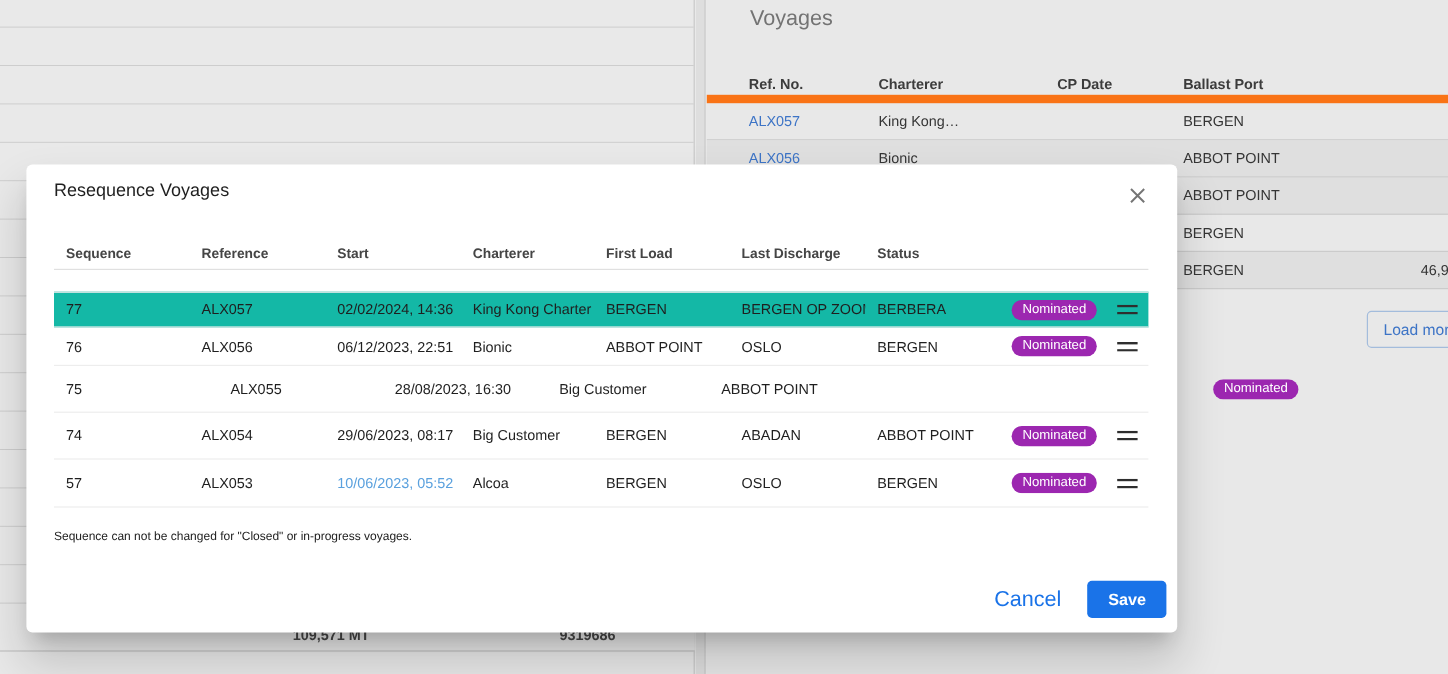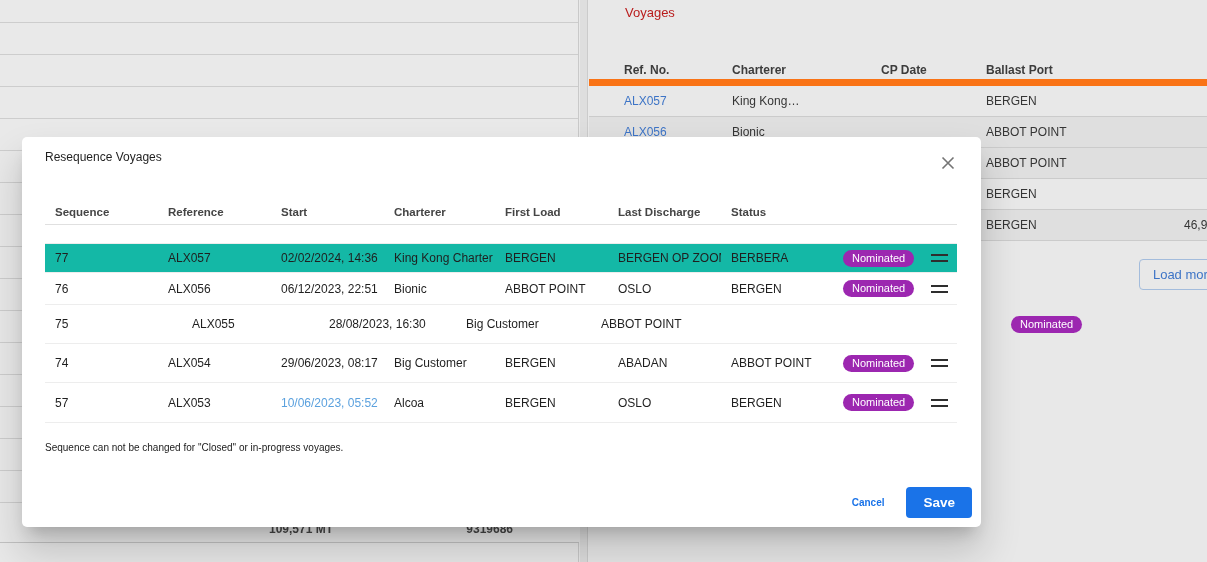--- a/index.html
+++ b/index.html
@@ -16,29 +16,29 @@
     border-right: 1px solid #c9c9c9;
     background-image: linear-gradient(to bottom, #e9e9e9 0px, #e9e9e9 31px, #cdcdcd 31px, #cdcdcd 32px);
     background-size: 100% 32px; background-position: 0 -9px;
   }
   .totals-row {
     position: absolute; left:0; top:516px; width:579px; height:27px;
     background:#e9e9e9; border-bottom:1px solid #c2c2c2;
     font-size:12px; font-weight:bold; color:#474747;
   }
   .totals-row span { position:absolute; line-height:27px; text-align:right; white-space:nowrap; }
-  .t-qty { left:246px; width:87px; }
+  .t-qty { left:221px; width:87px; }
   .t-imo { left:430px; width:83px; }
 
   .gutter { position:absolute; left:580px; top:0; width:8px; height:562px;
             background:#dedede; border-right:1px solid #cbcbcb; }
 
   
   .vpanel { position:absolute; left:589px; top:0; width:618px; height:562px; background:#e8e8e8; }
-  .vp-title { position:absolute; left:36px; top:5px; font-size:13px; color:#b91c1c; }
+  .vp-title { position:absolute; left:36px; top:5px; font-size:18px; color:#737373; }
   .vp-head { position:absolute; top:55px; left:0; width:100%; height:31px; border-bottom:7px solid #f97316; }
   .vp-head span { position:absolute; line-height:31px; font-size:12px; font-weight:bold; color:#3c3c3c; }
   .vh-ref { left:35px; } .vh-cha { left:143px; } .vh-cp { left:292px; } .vh-bal { left:397px; }
   .vp-rows { position:absolute; top:86px; left:0; width:100%; }
   .vrow { position:relative; height:31px; border-bottom:1px solid #cbcbcb; }
   .vrow.shaded { background:#dfdfdf; }
   .vrow span { position:absolute; line-height:30px; font-size:12px; color:#353535; white-space:nowrap; }
   .v-ref { left:35px; color:#3d74c6; cursor:pointer; }
   .v-cha { left:143px; } .v-cp { left:292px; } .v-bal { left:397px; } .v-qty { left:595px; }
   .load-more {
@@ -46,42 +46,42 @@
     background:transparent; border:1px solid #a3bcdc; border-radius:4px;
     color:#3d74c6; font-family:"Liberation Sans",sans-serif; font-size:13px; cursor:pointer;
   }
 
   
   .modal {
     position:absolute; left:22px; top:137px; width:959px; height:390px;
     background:#ffffff; border-radius:5px;
     box-shadow: 0 11px 15px -7px rgba(0,0,0,.2), 0 24px 38px 3px rgba(0,0,0,.16);
   }
-  .m-title { position:absolute; left:23px; top:13px; font-size:12px; font-weight:normal; color:#1f1f1f; }
+  .m-title { position:absolute; left:23px; top:13px; font-size:15px; font-weight:normal; color:#1f1f1f; }
   .m-close { position:absolute; right:21px; top:15px; width:24px; height:24px;
              background:none; border:none; cursor:pointer; color:#757575; }
 
   .mtable { position:absolute; left:23px; top:62px; width:912px; }
   .mgrid { display:grid; grid-template-columns:113px 113px 113px 111px 113px 113px 112px 88px 1fr; }
   .mhead { height:26px; border-bottom:1px solid #e0e0e0; }
   .mhead span { padding-left:10px; line-height:26px; font-size:11.5px; font-weight:bold; color:#454545; white-space:nowrap; }
   .mspacer { height:18px; }
   .mrow { border-bottom:1px solid #ededed; align-items:center; font-size:12px; color:#1f1f1f; }
   .mrow .cell { padding-left:10px; white-space:nowrap; overflow:hidden; }
   .mrow.r0 { height:30px; background:#14b8a6; border-top:1px solid #ededed; }
   .mrow.r1 { height:32px; } .mrow.r2 { height:39px;gap:24px; } .mrow.r3 { height:39px; } .mrow.r4 { height:40px; }
   .cell.link { color:#5ba1de; cursor:pointer; }
   .badge { display:inline-block; background:#9c27b0; color:#fff; font-size:11px;
            padding:2px 9px 3px; border-radius:10px; }
   .drag { width:17px; height:8px; border-top:2.5px solid #2e2e2e; border-bottom:2.5px solid #2e2e2e; cursor:grab; }
 
   .m-note { position:absolute; left:23px; top:305px; font-size:10px; color:#212121;text-align:right; }
   .m-footer { position:absolute; right:9px; bottom:9px; display:flex; align-items:center; gap:8px; }
   .btn-cancel { background:none; border:none; color:#1a73e8; font-family:"Liberation Sans",sans-serif;
-                font-size:10px; font-weight:bold; padding:8px 14px; cursor:pointer; }
+                font-size:18px; font-weight:normal; padding:8px 14px; cursor:pointer; }
   .btn-save { background:#1a73e8; border:none; color:#ffffff; font-family:"Liberation Sans",sans-serif;
               font-size:13.5px; font-weight:bold; padding:8px 17px; border-radius:4px; cursor:pointer; }
 </style>
 </head>
 <body>
 
 <div class="left-table">
   <div class="totals-row">
     <span class="t-qty">109,571 MT</span>
     <span class="t-imo">9319686</span>

